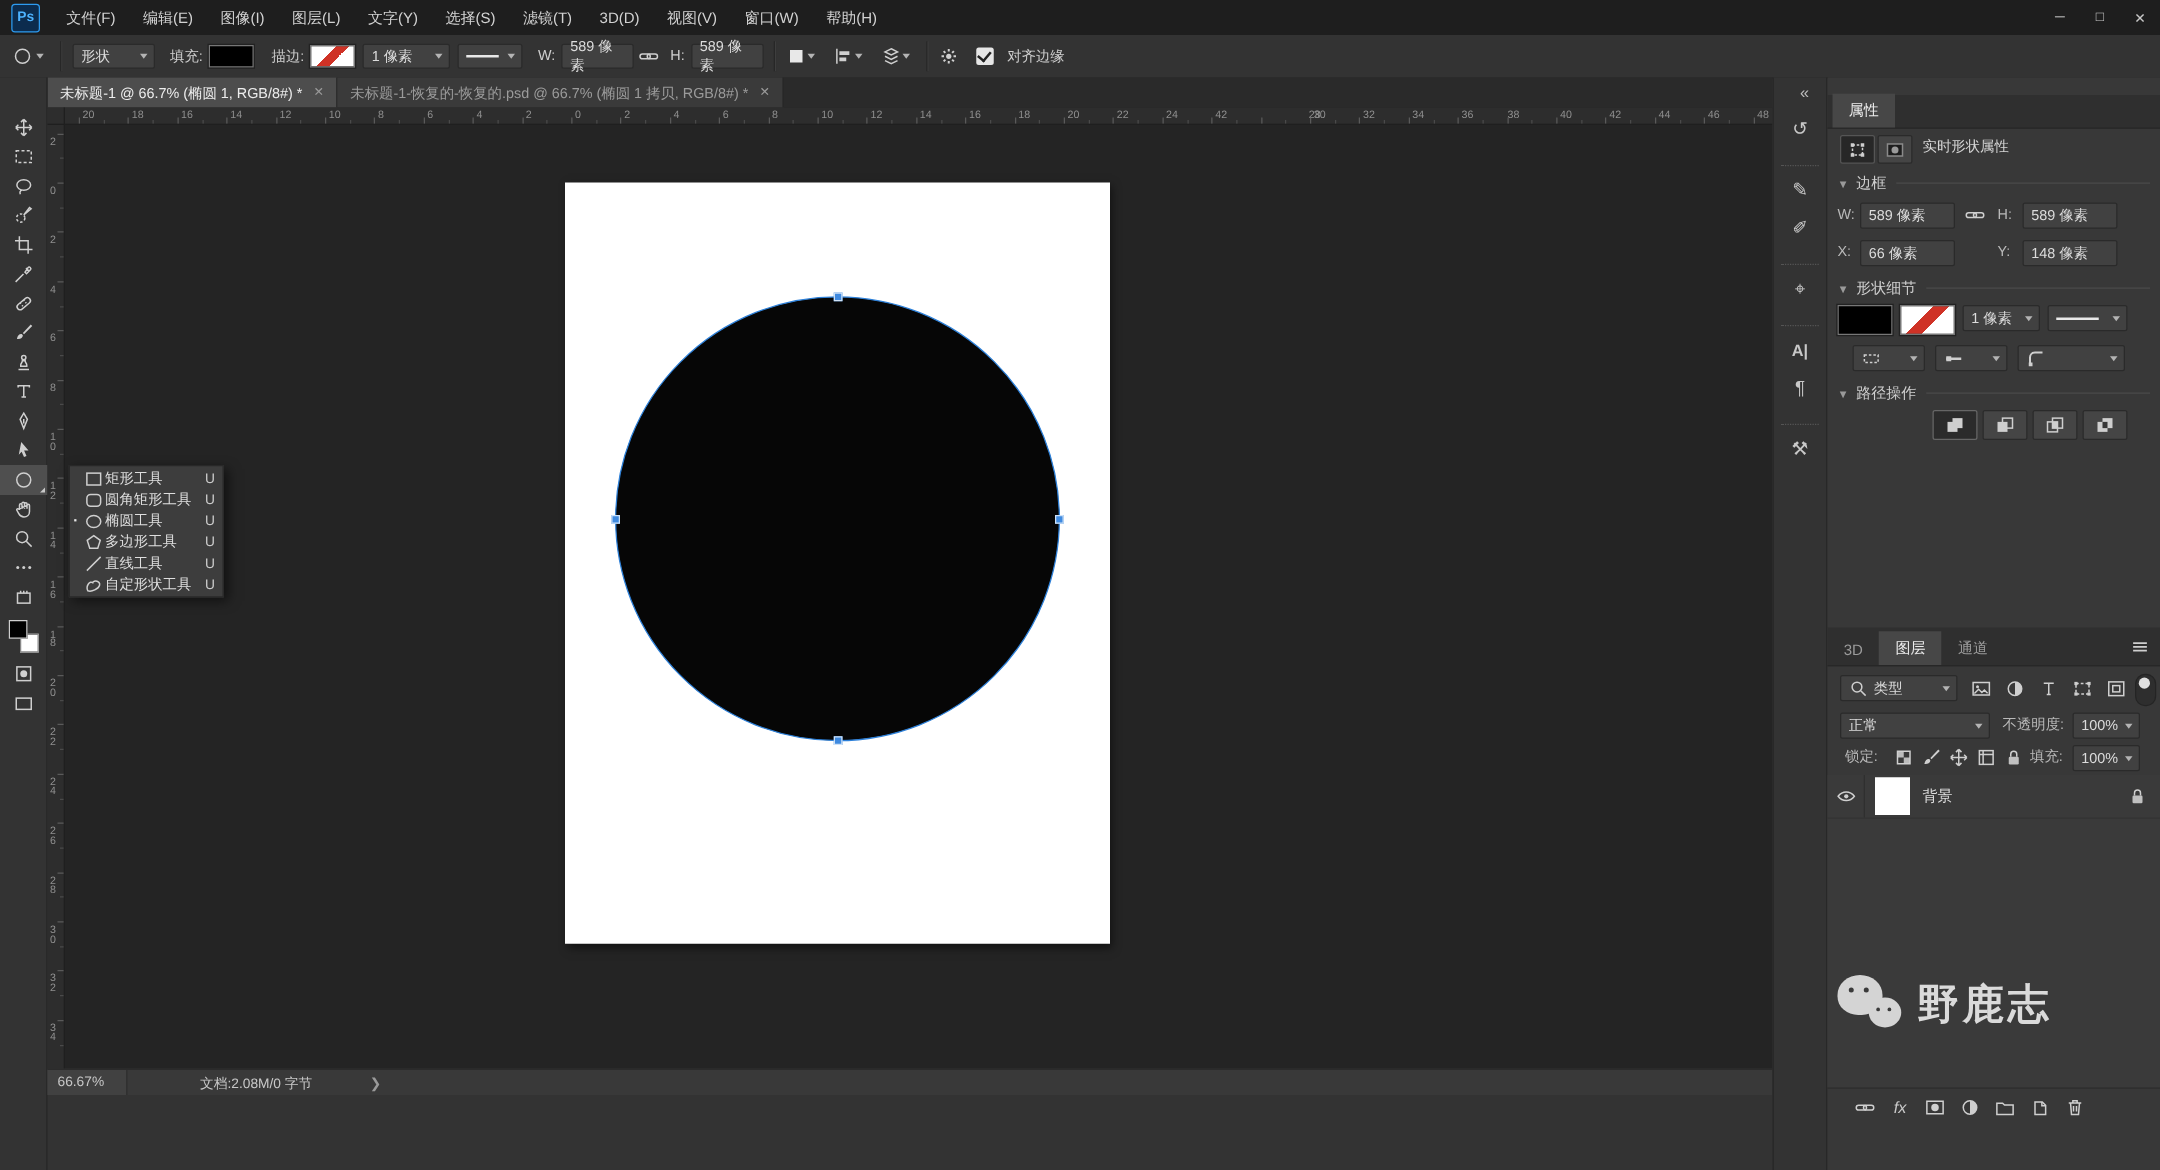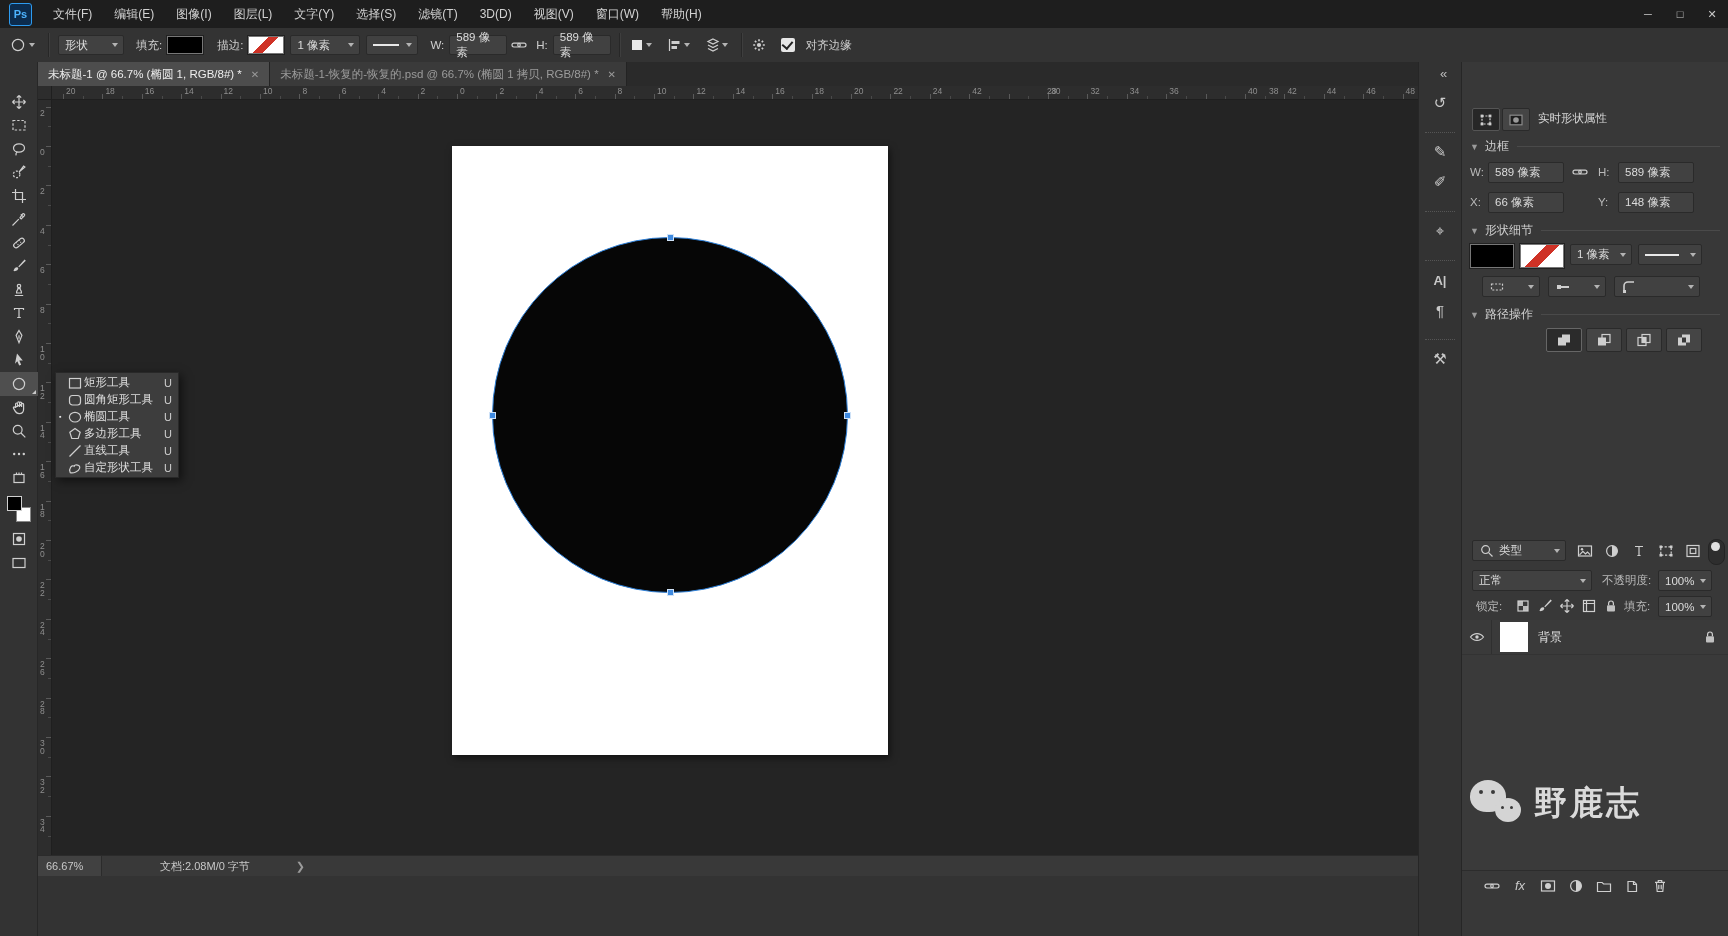--- a/index.html
+++ b/index.html
@@ -450,21 +450,21 @@
       <div class="tick-hm" style="left: 1055.1px;"></div>
       <span class="num-h" style="left: 1038.4px;">32</span>
       <div class="tick-h" style="left: 1074.8px;"></div>
       <div class="tick-hm" style="left: 1094.5px;"></div>
       <span class="num-h" style="left: 1077.8px;">34</span>
       <div class="tick-h" style="left: 1114.2px;"></div>
       <div class="tick-hm" style="left: 1133.9px;"></div>
       <span class="num-h" style="left: 1117.2px; text-align: right;">36</span>
       <div class="tick-h" style="left: 1153.6px;"></div>
       <div class="tick-hm" style="left: 1173.3px;"></div>
-      <span class="num-h" style="left: 1217px;">38</span>
+      <span class="num-h" style="left: 1154px;">38</span>
       <div class="tick-h" style="left: 1193px;"></div>
       <div class="tick-hm" style="left: 1212.7px;"></div>
       <span class="num-h" style="left: 1196px;">40</span>
       <div class="tick-h" style="left: 1232.4px;"></div>
       <div class="tick-hm" style="left: 1252.1px;"></div>
       <span class="num-h" style="left: 1235.4px;">42</span>
       <div class="tick-h" style="left: 1271.8px;"></div>
       <div class="tick-hm" style="left: 1291.5px;"></div>
       <span class="num-h" style="left: 1274.8px;">44</span>
       <div class="tick-h" style="left: 1311.2px;"></div>
@@ -572,20 +572,23 @@
       <div class="strip-btn">✐</div>
       <div class="strip-btn strip-gap">⌖</div>
       <div class="strip-btn strip-gap" style="font-size: 13px; font-weight: bold;">A|</div>
       <div class="strip-btn">¶</div>
       <div class="strip-btn strip-gap">⚒</div>
     </div>
   <span class="collapse-btn">«</span>
 
   <div class="dock">
 
+    <div class="panel-tabstrip" style="top:14px">
+      <div class="ptab active" style="margin-left:4px">属性</div>
+    </div>
     <div class="liveshape-btn pressed" style="left:10px;top:46px" id="lsBtn1">
         <svg width="16" height="16" viewBox="0 0 16 16" fill="none" stroke="#cfcfcf" stroke-width="1.2">
           <rect x="4" y="4" width="8" height="8" stroke-dasharray="2 1.4"></rect>
           <rect x="2.6" y="2.6" width="2.8" height="2.8" fill="#cfcfcf" stroke="none"></rect>
           <rect x="10.6" y="2.6" width="2.8" height="2.8" fill="#cfcfcf" stroke="none"></rect>
           <rect x="2.6" y="10.6" width="2.8" height="2.8" fill="#cfcfcf" stroke="none"></rect>
           <rect x="10.6" y="10.6" width="2.8" height="2.8" fill="#cfcfcf" stroke="none"></rect>
         </svg>
       </div>
     <div class="liveshape-btn" style="left:40px;top:46px" id="lsBtn2">
@@ -682,20 +685,30 @@
         </div>
         <div class="ops-btn" style="left: 204px; top: 266px;">
           <svg width="16" height="16" viewBox="0 0 16 16" fill="none" stroke="#cfcfcf" stroke-width="1.2">
             <rect x="2" y="5.5" width="8" height="8" fill="#cfcfcf" stroke="none"></rect>
             <rect x="6" y="2.5" width="8" height="8" fill="#cfcfcf" stroke="none"></rect>
             <rect x="6" y="5.5" width="4" height="5" fill="#383838" stroke="none"></rect>
           </svg>
         </div>
       </div>
 
+    <div class="panel-tabstrip" style="top:440px;height:30px" id="layersTabs">
+      <div class="ptab">3D</div>
+      <div class="ptab active">图层</div>
+      <div class="ptab">通道</div>
+      <span class="ic" id="layersMenu" style="margin-left:auto;margin-right:8px;margin-bottom:6px">
+          <svg width="16" height="16" viewBox="0 0 16 16" fill="none" stroke="#cfcfcf" stroke-width="1.2">
+            <path d="M2.5 4.5h11M2.5 7.5h11M2.5 10.5h11" stroke-width="1.4"></path>
+          </svg>
+        </span>
+    </div>
     <div class="pbox box dd" style="left:10px;top:478px;width:94px">
       <span class="ic" id="searchIc" style="margin-right:4px">
           <svg width="16" height="16" viewBox="0 0 16 16" fill="none" stroke="#cfcfcf" stroke-width="1.2">
             <circle cx="6.6" cy="6.6" r="3.9"></circle>
             <path d="M9.6 9.6l3.9 3.9"></path>
           </svg>
         </span>
       <span>类型</span>
     </div>
     <div id="filterIcons">

